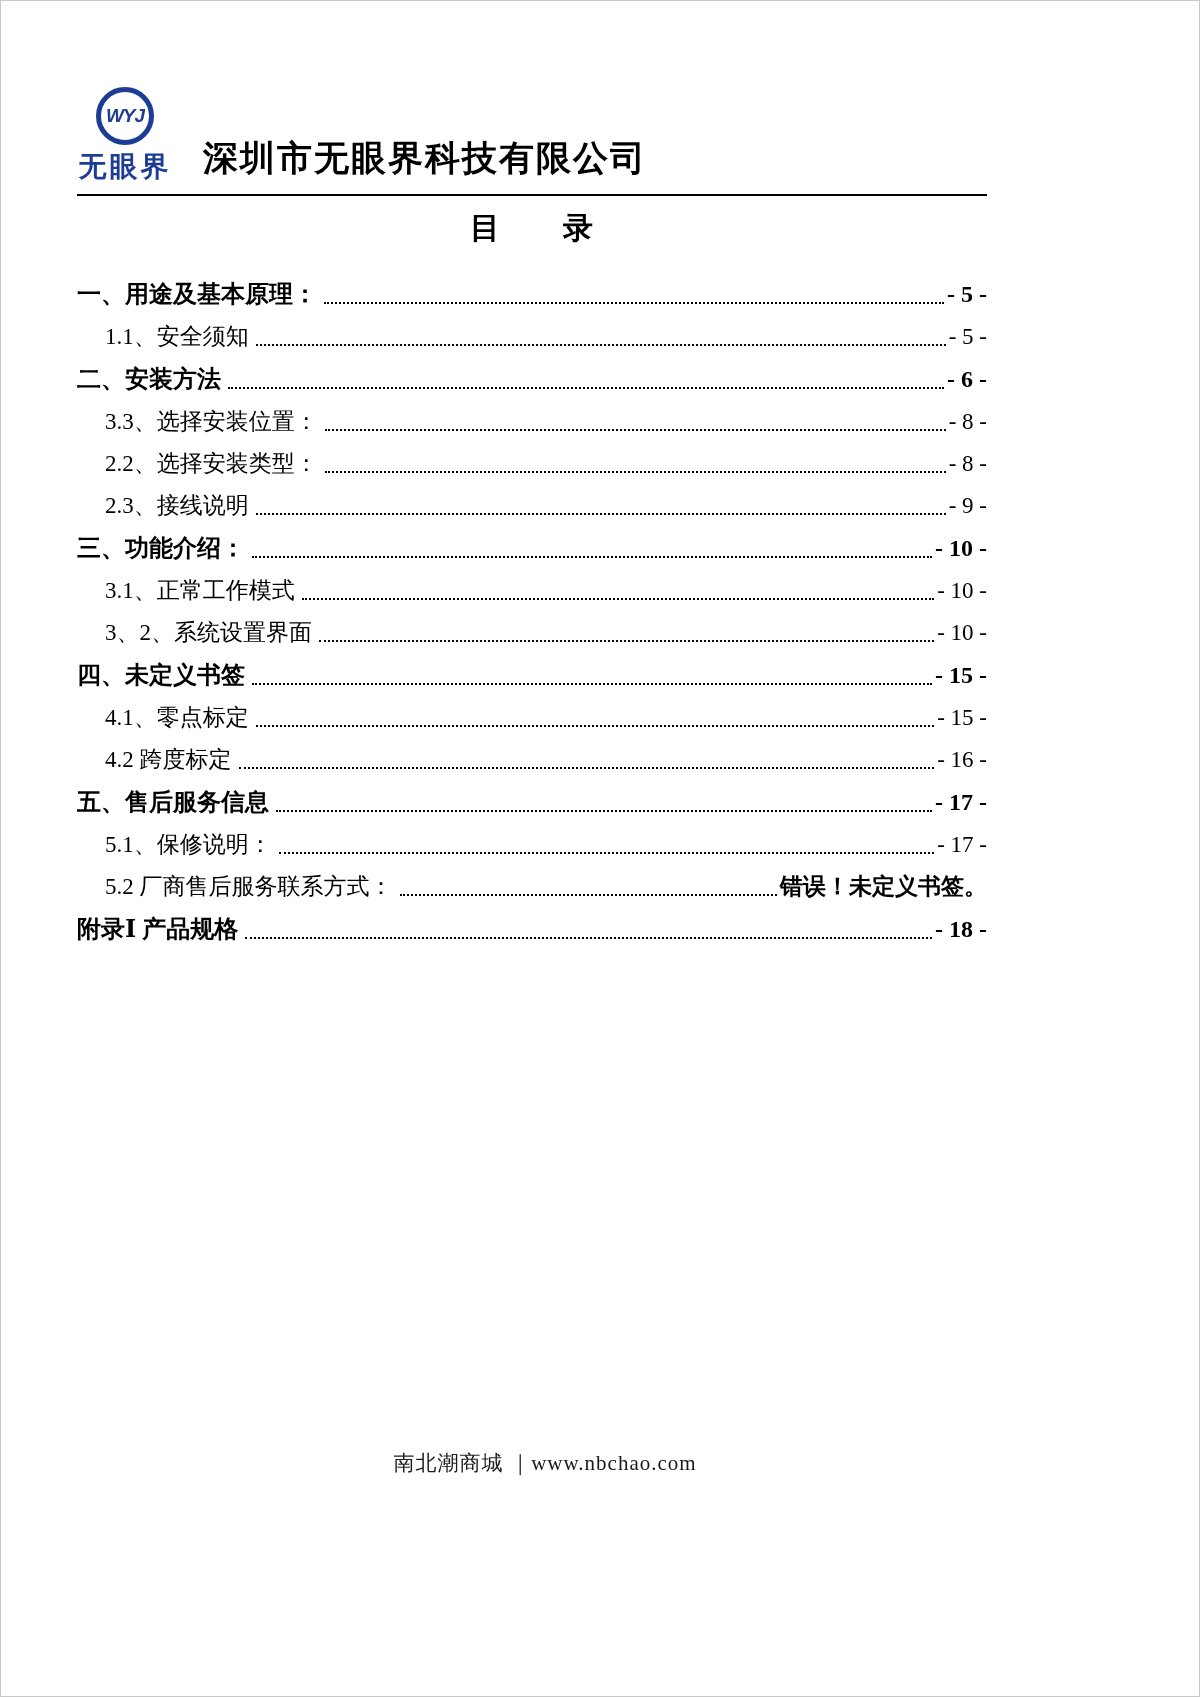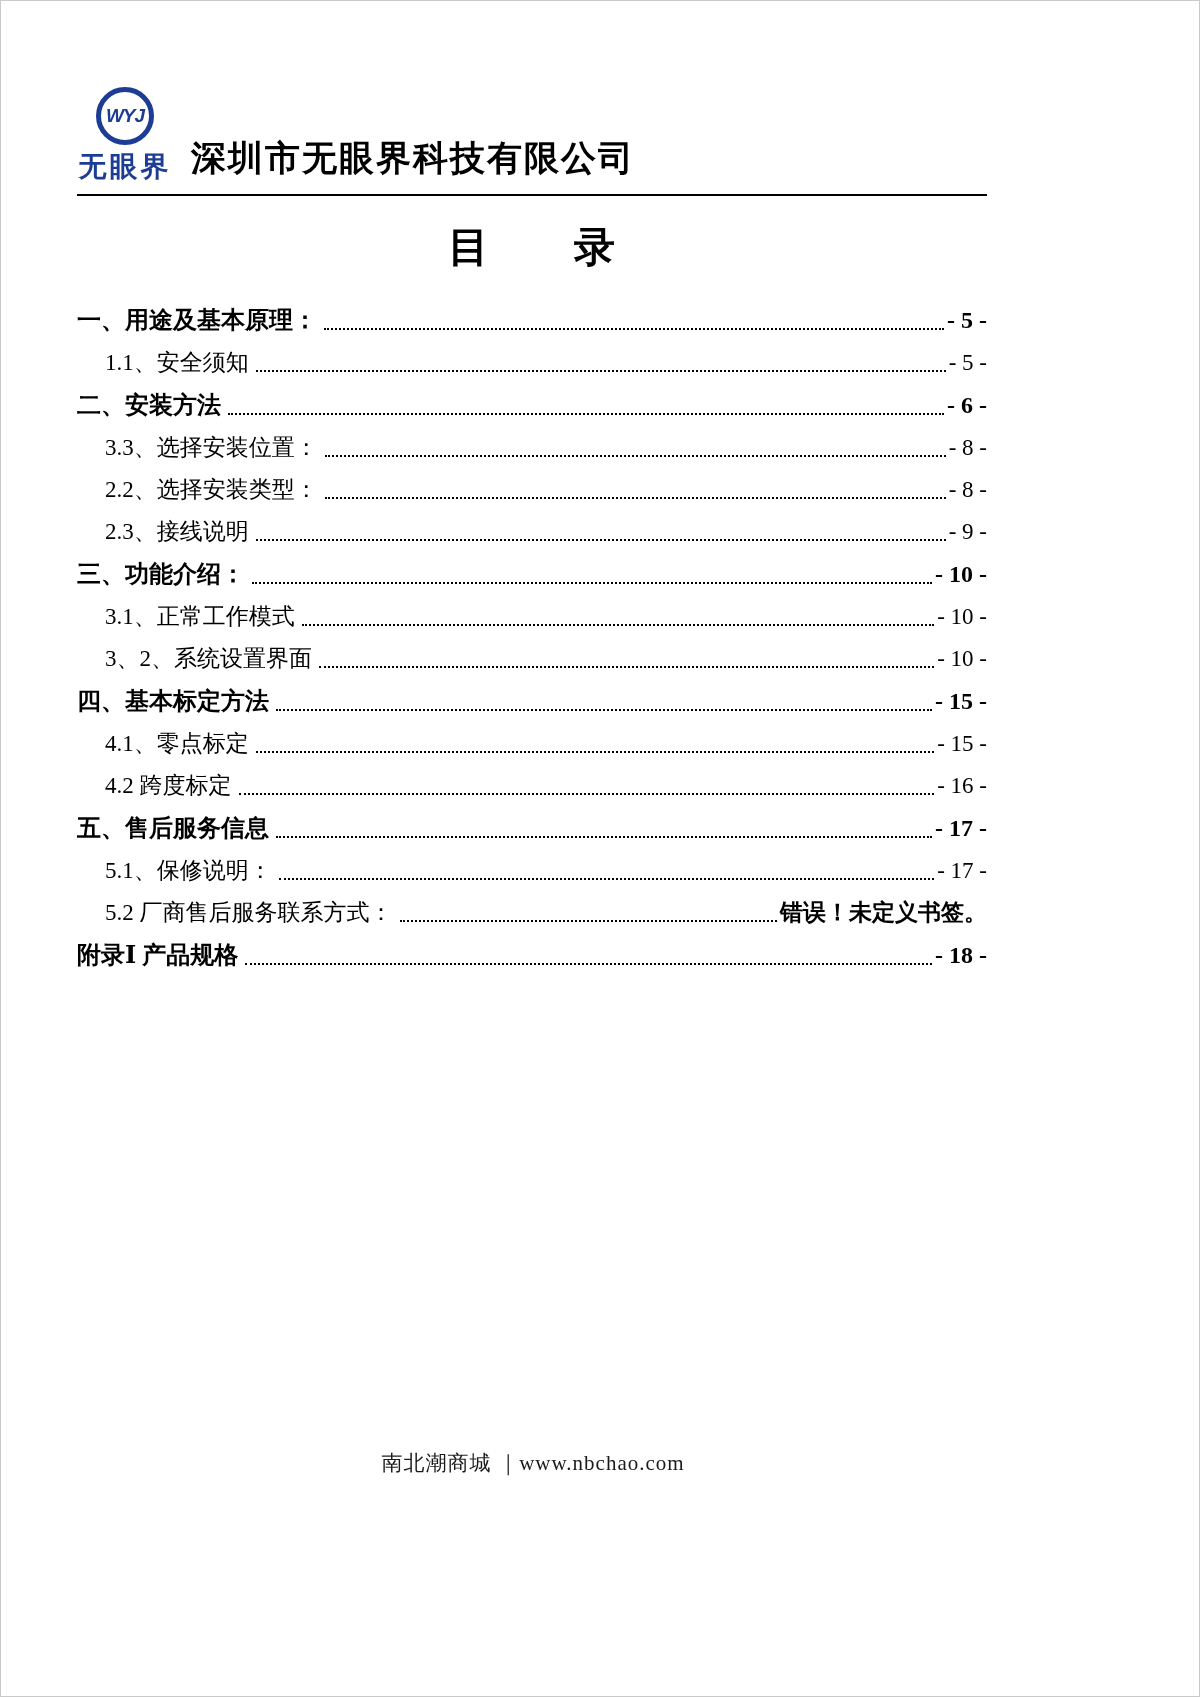--- a/index.html
+++ b/index.html
@@ -13,21 +13,21 @@
     padding: 86px 212px 0 76px;
     font-family: "Liberation Serif", "DejaVu Serif", serif;
     color: #000000;
     overflow: hidden;
   }
 
   
   .page-header {
     display: flex;
     align-items: flex-end;
-    gap: 18px;
+    gap: 30px;
   }
   .logo-block {
     width: 96px;
     text-align: center;
     flex: 0 0 auto;
   }
   .logo-circle {
     width: 58px;
     height: 58px;
     border: 5px solid #1d3d94;
@@ -65,23 +65,23 @@
   }
   .header-rule {
     height: 2px;
     background: #000000;
     margin-top: 8px;
   }
 
   
   .toc-title {
     text-align: center;
-    font-size: 41px;
-    font-weight: bold;
-    margin: 24px 0 30px 0;
+    font-size: 30px;
+    font-weight: bold;
+    margin: 12px 0 30px 0;
     letter-spacing: 1px;
   }
 
   
   .toc-list { display: block; }
   .toc-row {
     display: flex;
     align-items: flex-end;
     font-size: 23px;
     line-height: 1.3;
@@ -98,21 +98,21 @@
     border-bottom: 2px dotted #000000;
     margin: 0 3px 6px 7px;
     min-width: 20px;
   }
   .toc-page { white-space: nowrap; }
   .toc-row.error-row .toc-page { font-weight: bold; }
 
   
   .page-footer {
     position: absolute;
-    left: 76px;
+    left: 88px;
     width: 912px;
     top: 1448px;
     text-align: center;
     font-size: 21px;
     color: #1a1a1a;
     letter-spacing: 1px;
   }
 </style>
 </head>
 <body>
@@ -173,21 +173,21 @@
     <span class="toc-label">3.1、正常工作模式</span>
     <span class="toc-dots"></span>
     <span class="toc-page">- 10 -</span>
   </div>
       <div class="toc-row level-2">
     <span class="toc-label">3、2、系统设置界面</span>
     <span class="toc-dots"></span>
     <span class="toc-page">- 10 -</span>
   </div>
       <div class="toc-row level-1">
-    <span class="toc-label">四、基本标定方法</span>
+    <span class="toc-label">四、未定义书签</span>
     <span class="toc-dots"></span>
     <span class="toc-page">- 15 -</span>
   </div>
       <div class="toc-row level-2">
     <span class="toc-label">4.1、零点标定</span>
     <span class="toc-dots"></span>
     <span class="toc-page">- 15 -</span>
   </div>
       <div class="toc-row level-2">
     <span class="toc-label">4.2 跨度标定</span>

